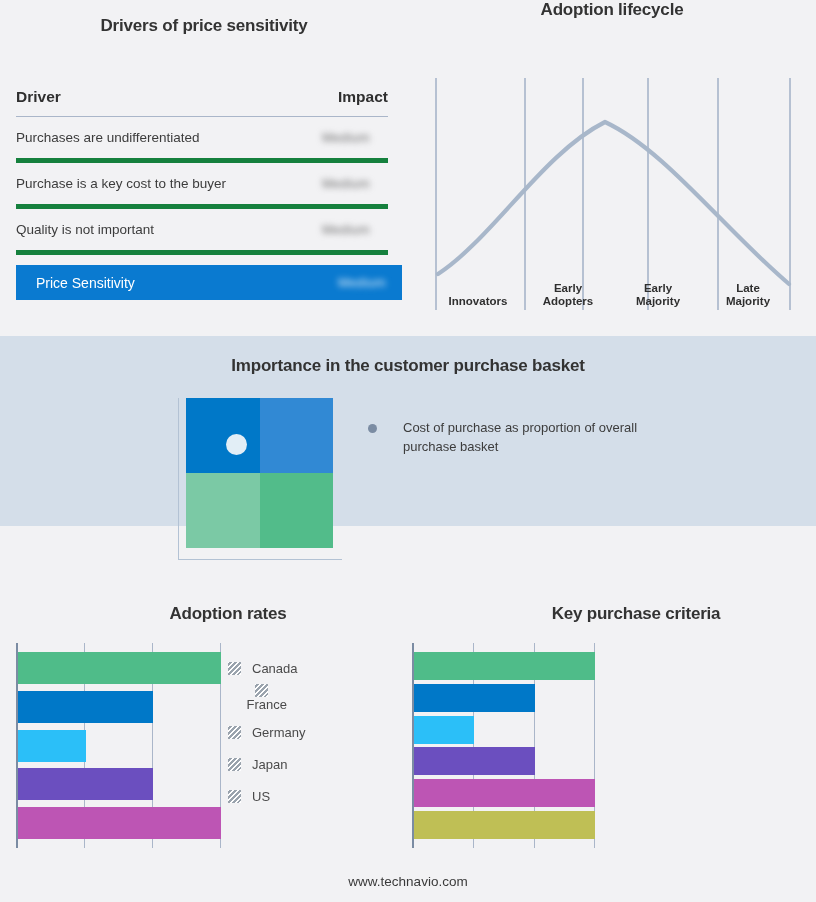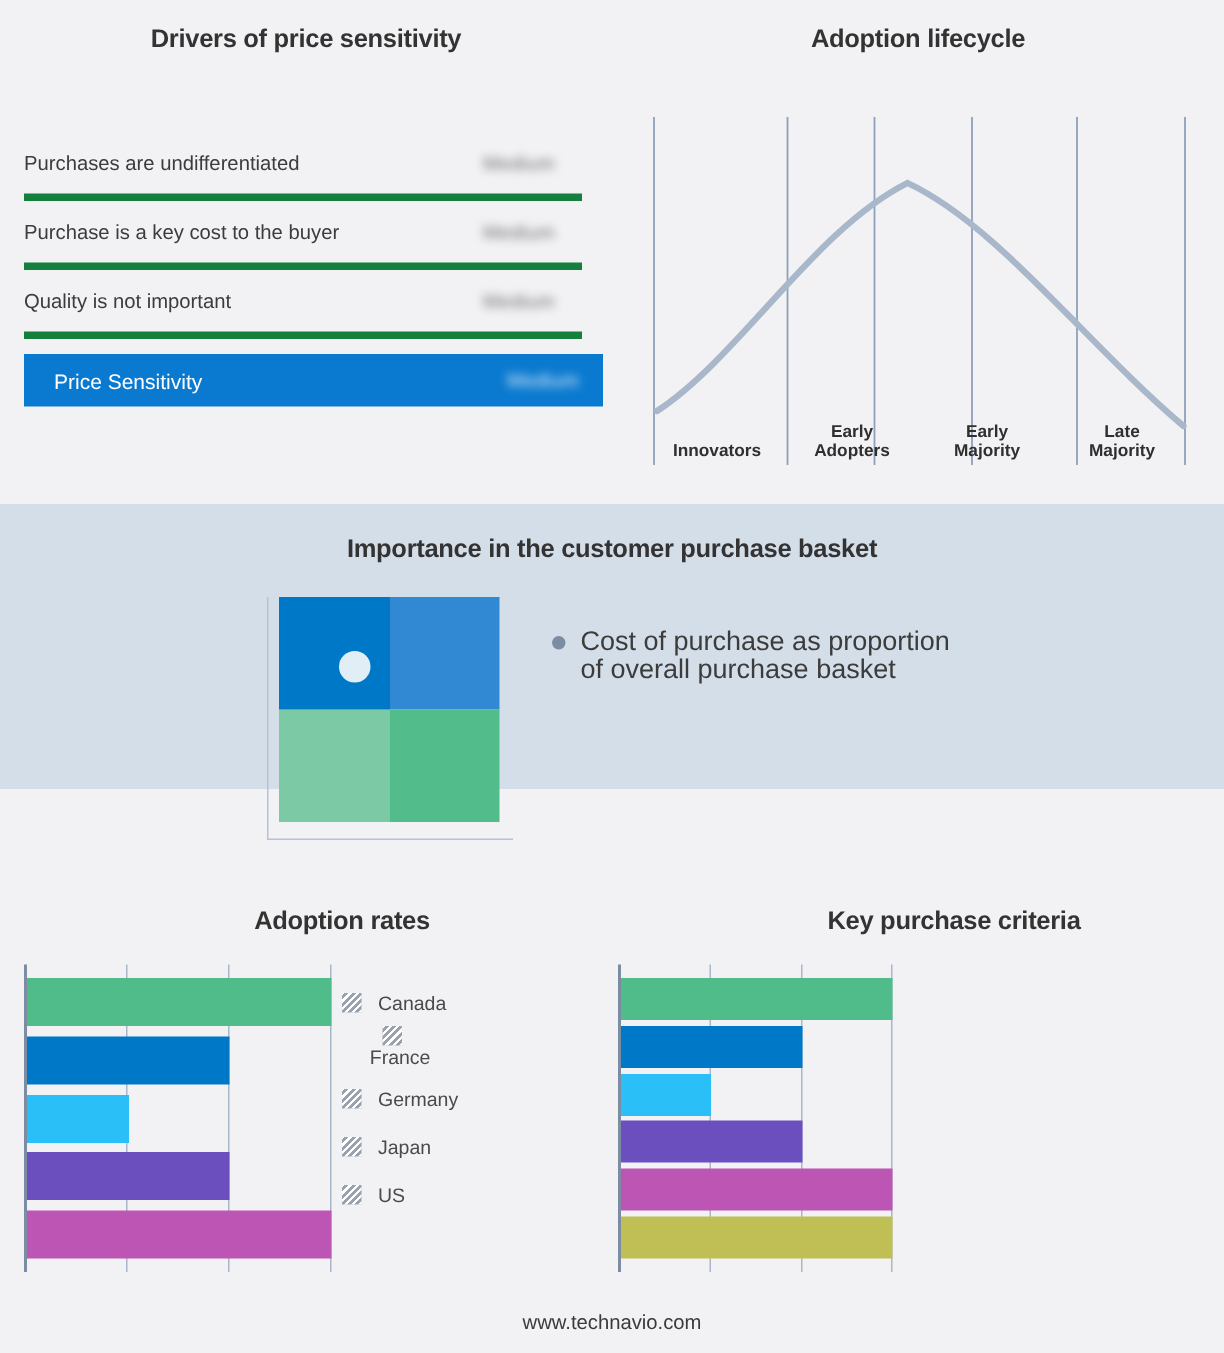--- a/index.html
+++ b/index.html
@@ -93,21 +93,21 @@
     color: #e8f2fb;
     padding-right: 0;
   }
 
   
   #lifecycle-panel {
     position: absolute;
     left: 408px; top: 0;
     width: 408px; height: 336px;
   }
-  #lifecycle-panel .panel-title { margin-top: 16px; }
+  #lifecycle-panel .panel-title { margin-top: 0; }
   #lifecycle-plot {
     position: absolute;
     left: 25px;
     top: 78px;
     width: 360px;
     height: 232px;
   }
   #lifecycle-plot svg { display: block; }
   .lc-labels {
     position: absolute;
@@ -185,24 +185,25 @@
   }
   .ql-bullet {
     width: 9px; height: 9px;
     border-radius: 50%;
     background: #7b8ca3;
     margin-right: 10px;
     margin-top: 6px;
     flex: 0 0 auto;
   }
   .ql-text {
-    font-size: 18px;
+    font-size: 13px;
     color: #3c3c3c;
     line-height: 19px;
     max-width: 265px;
+    margin-left: 16px;
   }
 
   
   #bot-band {
     position: absolute;
     left: 0; top: 578px;
     width: 816px; height: 324px;
     background: #f2f2f4;
   }
   .bar-panel { position: absolute; top: 0; height: 324px; }
@@ -284,20 +285,24 @@
 </style>
 </head>
 <body>
 
 <div id="top-band">
 
   <div id="drivers-panel">
     <div class="panel-title">Drivers of price sensitivity</div>
 
     <div id="drivers-table">
+      <div class="drv-head">
+        <span>Driver</span>
+        <span>Impact</span>
+      </div>
 
       <div class="drv-row">
         <span class="drv-label">Purchases are undifferentiated</span>
         <span class="drv-impact">Medium</span>
       </div>
       <div class="drv-row">
         <span class="drv-label">Purchase is a key cost to the buyer</span>
         <span class="drv-impact">Medium</span>
       </div>
       <div class="drv-row">

